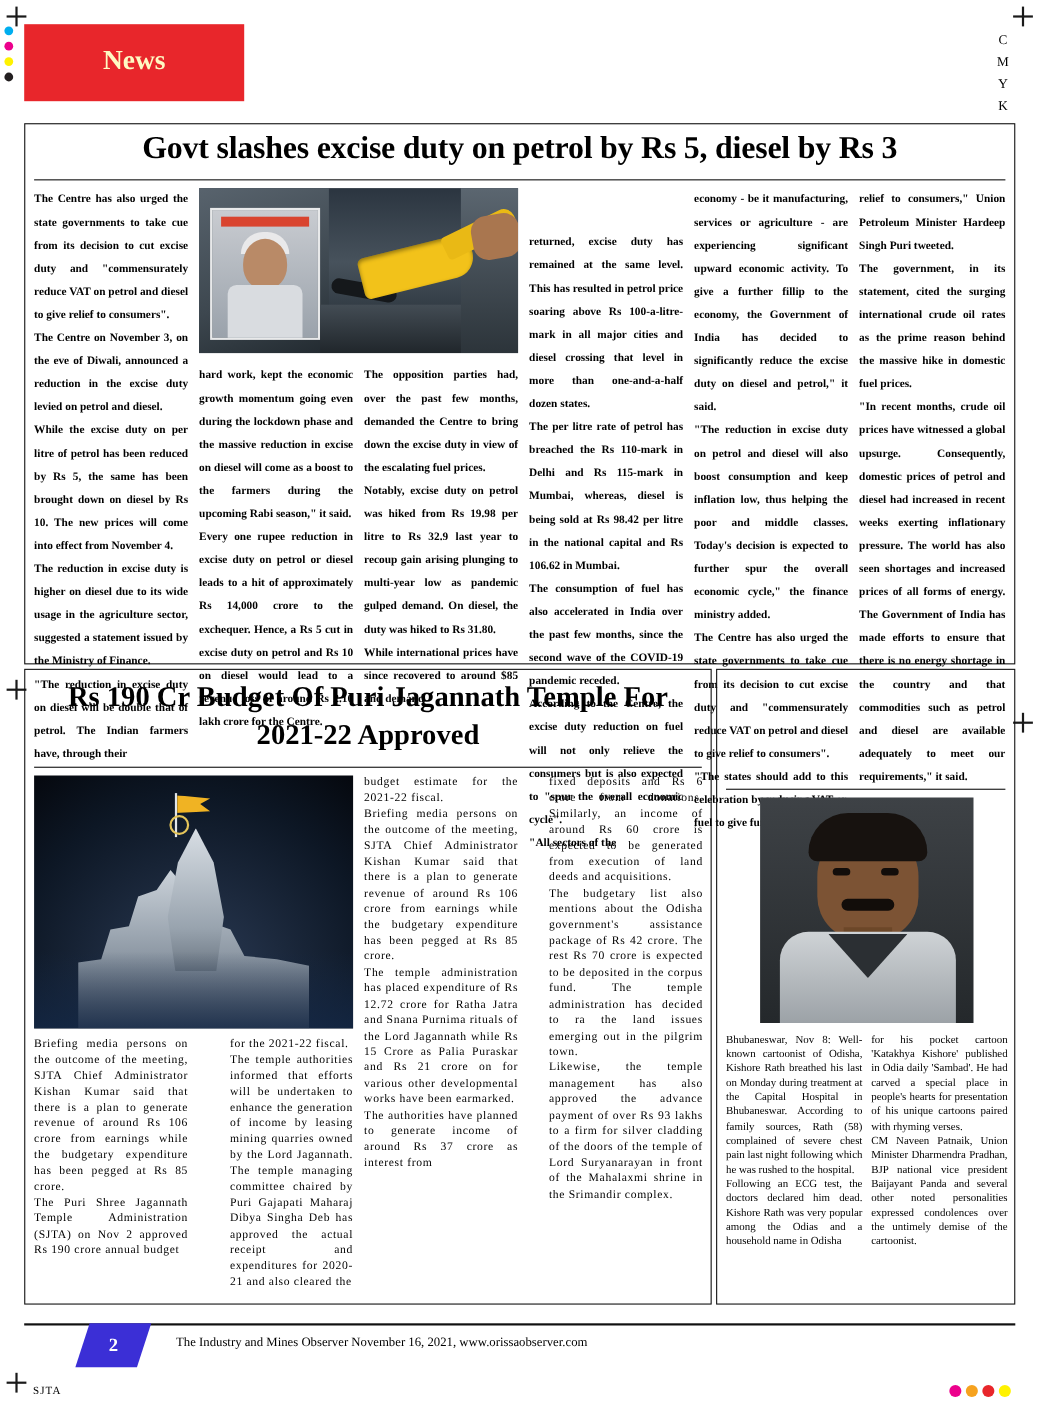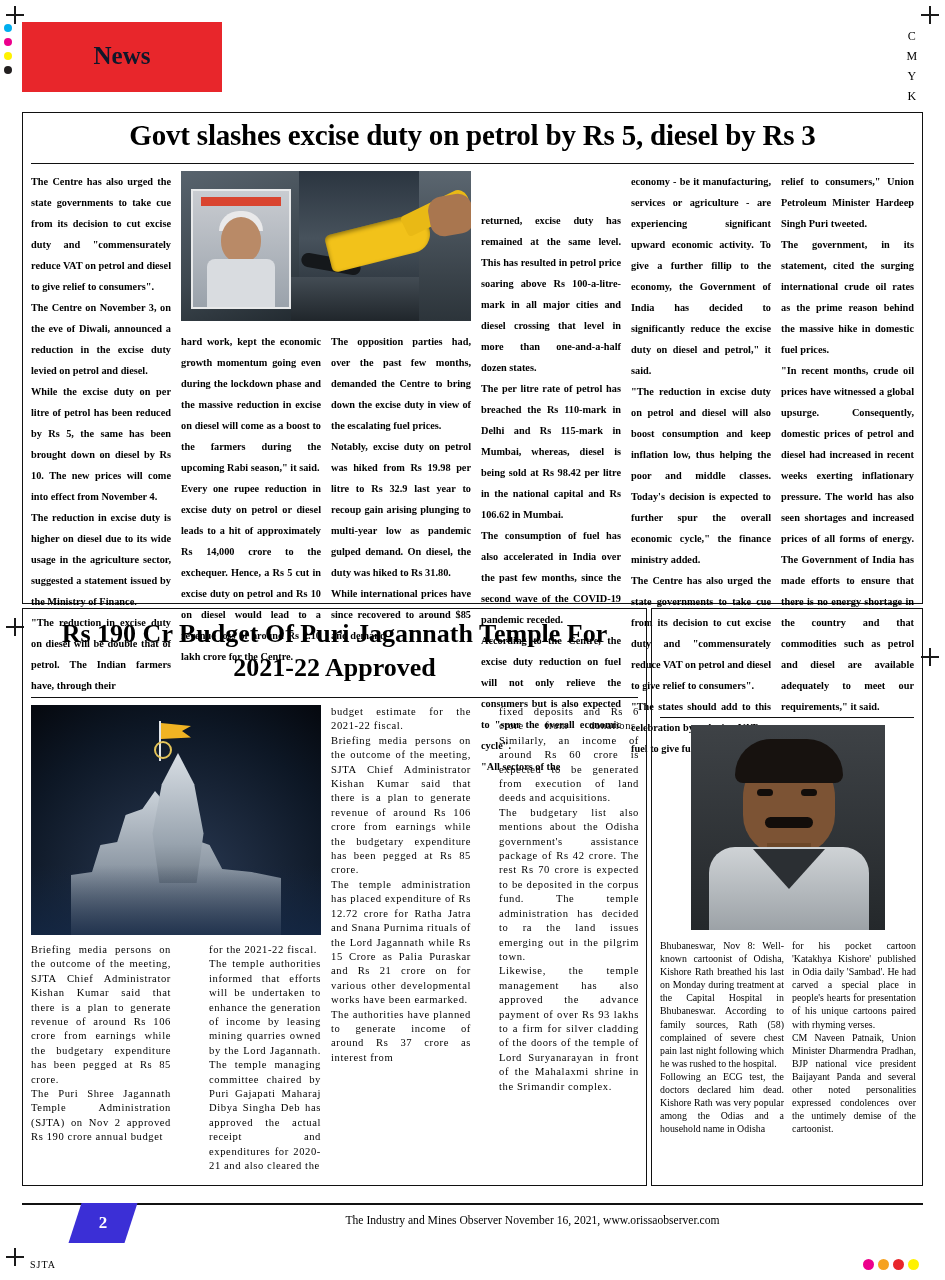--- a/index.html
+++ b/index.html
@@ -39,21 +39,21 @@
   .news-band {
     position: absolute;
     left: 22px; top: 22px;
     width: 200px; height: 70px;
     background: #e8262b;
   }
   .news-band .news-text {
     position: absolute;
     left: 0; right: 0; top: 20px;
     text-align: center;
-    color: #0f172a;
+    color: #fef9c3;
     font-size: 25px;
     font-weight: bold;
     font-family: "Liberation Serif", serif;
   }
   .dot-col {
     position: absolute;
     left: 4px; top: 24px;
     width: 10px;
   }
   .dot-col i {
@@ -347,21 +347,21 @@
   }
   .page-badge span {
     position: absolute; left: 0; right: 0; top: 10px;
     text-align: center; color: #fff; font-size: 17px; font-weight: bold;
     transform: skewX(18deg);
     font-family: "Liberation Serif", serif;
   }
   .footer-text {
     position: absolute;
     left: 160px; right: 40px; top: 1214px;
-    text-align: center;
+    text-align: left;
     font-size: 11.6px;
     font-family: "Liberation Serif", serif;
   }
   .cmyk-foot {
     position: absolute; left: 30px; bottom: 10px;
     font-size: 10px; letter-spacing: 1px;
     font-family: "Liberation Serif", serif;
   }
   .dots-foot {
     position: absolute; right: 26px; bottom: 10px;

